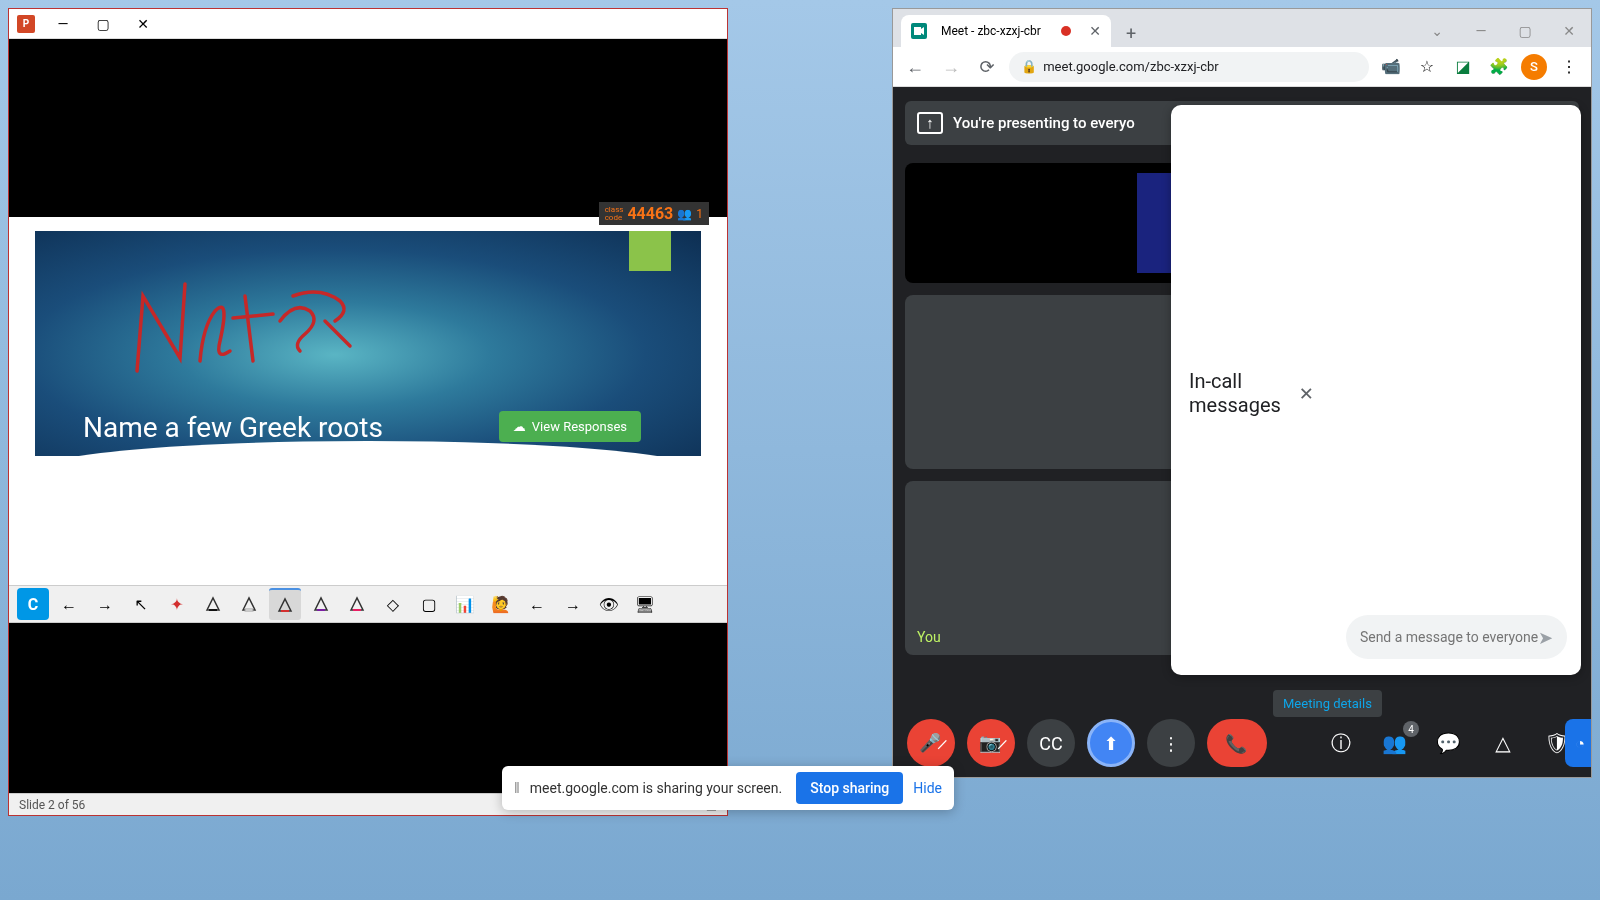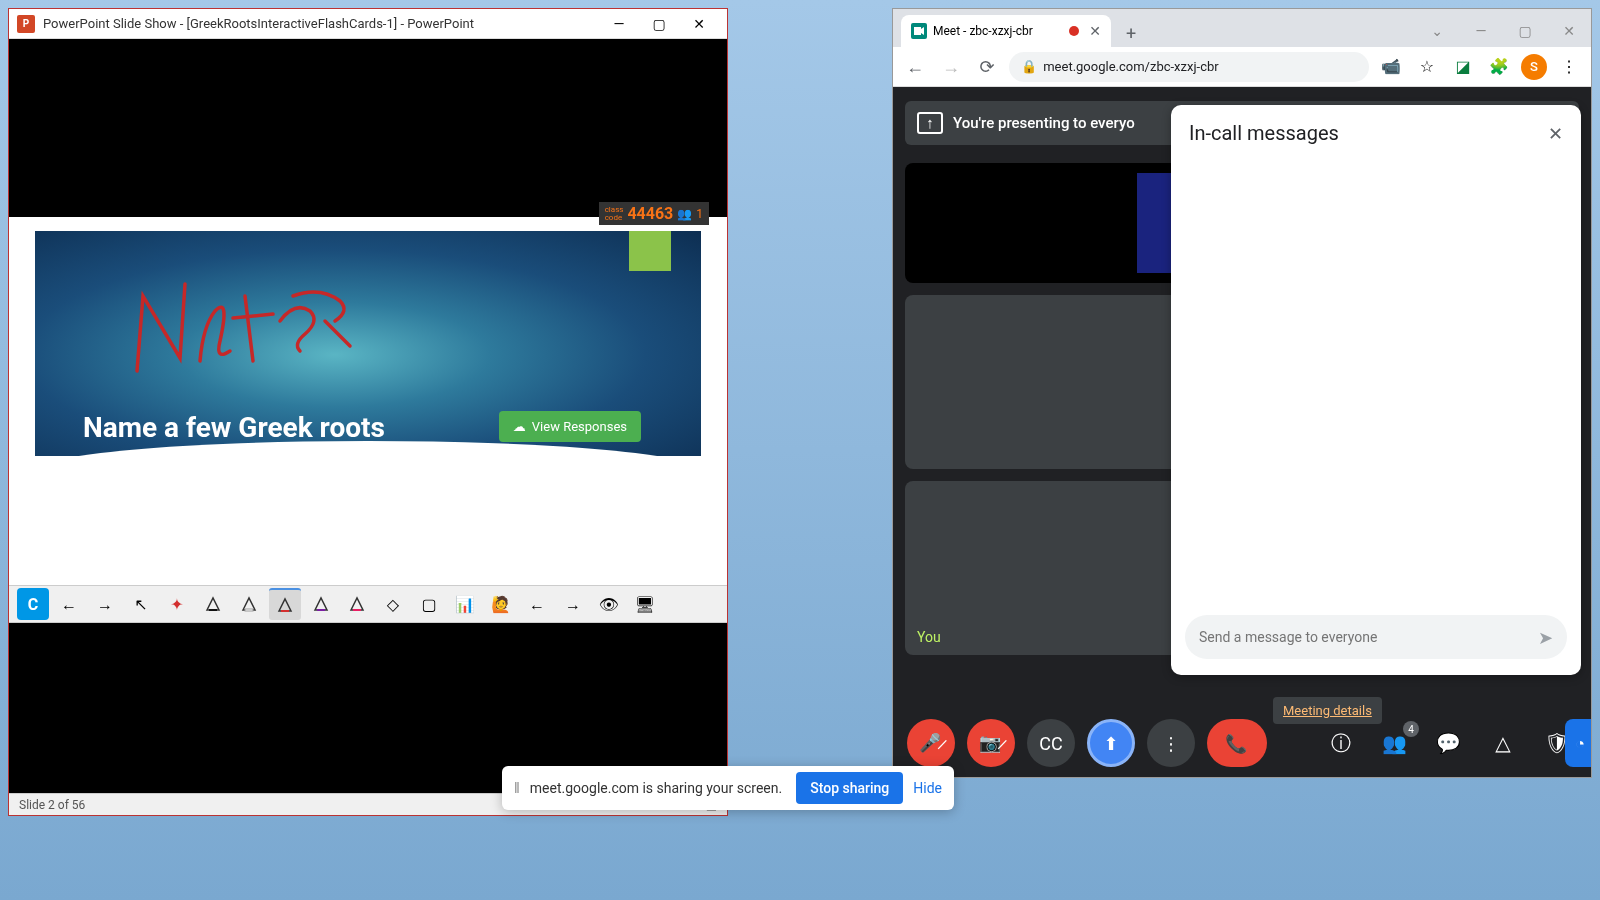--- a/index.html
+++ b/index.html
@@ -13,34 +13,34 @@
 .winbtn { width: 40px; height: 28px; display: flex; align-items: center; justify-content: center; font-size: 14px; cursor: pointer; }
 .ppt-black { background: #000; flex: 0 0 178px; }
 .ppt-slide-area { background: #fff; flex: 0 0 368px; display: flex; align-items: center; justify-content: center; position: relative; }
 .slide { width: 666px; height: 340px; background: #fff; position: relative; }
 .slide-bg { position: absolute; top: 0; left: 0; width: 100%; height: 225px; background: radial-gradient(ellipse at 45% 55%, #5ab5c4 0%, #2e7a9c 30%, #1a4d7a 60%, #0d2e52 100%); }
 .slide-curve { position: absolute; top: 210px; left: 0; width: 100%; height: 30px; background: #fff; border-radius: 50% 50% 0 0 / 100% 100% 0 0; }
 .class-badge { position: absolute; top: -15px; right: 18px; background: #333; color: #f97316; padding: 2px 6px; font-size: 12px; display: flex; align-items: center; gap: 4px; }
 .class-code-lbl { font-size: 8px; line-height: 1; }
 .green-tab { position: absolute; top: 0px; right: 30px; width: 42px; height: 40px; background: #8bc34a; }
 .notes-ink { position: absolute; top: 35px; left: 90px; width: 230px; height: 110px; }
-.slide-text { position: absolute; top: 180px; left: 48px; color: #fff; font-size: 28px; font-weight: 700; }
+.slide-text { position: absolute; top: 180px; left: 48px; color: #fff; font-size: 28px; font-weight: 400; }
 .view-resp-btn { position: absolute; top: 180px; right: 60px; background: #4caf50; color: #fff; padding: 8px 14px; border-radius: 4px; font-size: 13px; display: flex; align-items: center; gap: 6px; }
 .ppt-toolbar { flex: 0 0 38px; background: #f0f0f0; display: flex; align-items: center; gap: 4px; padding: 0 8px; border-top: 1px solid #ccc; border-bottom: 1px solid #ccc; }
 .tool { width: 32px; height: 32px; display: flex; align-items: center; justify-content: center; cursor: pointer; border-radius: 3px; }
 .tool.active { background: #d8d8d8; border-top: 2px solid #4a90e2; }
 .tool.app { background: #0097e6; color: #fff; border-radius: 4px; font-weight: bold; font-size: 16px; }
 .ppt-black2 { background: #000; flex: 1; }
 .ppt-status { flex: 0 0 22px; background: #f0f0f0; display: flex; align-items: center; padding: 0 10px; font-size: 12px; color: #555; border-top: 1px solid #ccc; }
 .ppt-status .right { margin-left: auto; display: flex; gap: 12px; }
 
 
 .chrome-window { position: absolute; right: 8px; top: 8px; width: 700px; height: 770px; background: #fff; border: 1px solid #999; display: flex; flex-direction: column; }
 .chrome-tabs { height: 38px; background: #dee1e6; display: flex; align-items: flex-end; padding-left: 8px; }
-.tab { height: 32px; background: #fff; border-radius: 8px 8px 0 0; display: flex; align-items: center; padding: 0 10px; font-size: 12px; gap: 6px; min-width: 210px; }
+.tab { height: 32px; background: #fff; border-radius: 8px 8px 0 0; display: flex; align-items: center; padding: 0 10px; font-size: 12px; gap: 14px; min-width: 210px; }
 .tab-icon { width: 16px; height: 16px; background: #00897b; border-radius: 2px; display: flex; align-items: center; justify-content: center; }
 .rec-dot { width: 10px; height: 10px; background: #d93025; border-radius: 50%; margin-left: auto; }
 .tab-close { margin-left: 4px; font-size: 14px; color: #5f6368; }
 .newtab { width: 28px; height: 28px; display: flex; align-items: center; justify-content: center; font-size: 18px; color: #5f6368; margin-left: 6px; }
 .chrome-winbtns { margin-left: auto; display: flex; }
 .chrome-winbtns .winbtn { width: 44px; height: 32px; color: #888; }
 .chrome-bar { height: 40px; background: #fff; display: flex; align-items: center; padding: 0 8px; gap: 8px; border-bottom: 1px solid #ddd; }
 .navbtn { width: 28px; height: 28px; display: flex; align-items: center; justify-content: center; color: #5f6368; font-size: 18px; }
 .urlbar { flex: 1; height: 30px; background: #f1f3f4; border-radius: 15px; display: flex; align-items: center; padding: 0 12px; font-size: 13px; color: #202124; gap: 6px; }
 .ext-icon { width: 28px; height: 28px; display: flex; align-items: center; justify-content: center; }
@@ -59,21 +59,21 @@
 .avc { width: 48px; height: 48px; border-radius: 50%; display: flex; align-items: center; justify-content: center; color: #fff; font-weight: bold; }
 .avc.c1 { background: #039be5; font-size: 22px; }
 .avc.c2 { background: #1565c0; font-size: 8px; margin-left: -8px; }
 .others-label { color: #fff; margin-top: 18px; font-size: 15px; }
 .tile-you { height: 174px; display: flex; align-items: center; justify-content: center; position: relative; }
 .you-circle { width: 74px; height: 74px; background: #039be5; border-radius: 50%; }
 .you-label { position: absolute; bottom: 10px; left: 12px; color: #bef264; font-size: 14px; }
 .mic-off { position: absolute; top: 10px; right: 10px; width: 24px; height: 24px; background: #3c4043; border-radius: 50%; color: #fff; display: flex; align-items: center; justify-content: center; font-size: 13px; }
 
 
-.chat-panel { position: absolute; right: 10px; top: 18px; width: 410px; height: 570px; background: #fff; border-radius: 10px; display: flex; flex-direction: column; box-shadow: 0 2px 10px rgba(0,0,0,0.3); }
+.chat-panel { position: absolute; right: 10px; top: 18px; width: 410px; height: 570px; background: #fff; border-radius: 10px; display: flex; flex-direction: row; box-shadow: 0 2px 10px rgba(0,0,0,0.3); }
 .chat-head { display: flex; align-items: center; padding: 16px 18px 10px 18px; }
 .chat-title { font-size: 20px; color: #202124; flex: 1; }
 .chat-close { font-size: 18px; color: #5f6368; cursor: pointer; }
 .toggle-row { margin: 10px 14px; background: #f1f3f4; border-radius: 6px; padding: 14px 16px; display: flex; align-items: center; }
 .toggle { margin-left: auto; width: 38px; height: 20px; background: #1a73e8; border-radius: 10px; position: relative; }
 .toggle::after { content: ''; position: absolute; right: 1px; top: 1px; width: 18px; height: 18px; background: #fff; border-radius: 50%; box-shadow: 0 1px 2px rgba(0,0,0,0.2); }
 .info-box { margin: 6px 14px; background: #f1f3f4; border-radius: 6px; padding: 14px 16px; font-size: 13px; color: #5f6368; text-align: center; }
 .chat-bottom { margin-top: auto; padding: 12px 14px 16px 14px; }
 .chat-input { background: #f1f3f4; border-radius: 22px; height: 44px; display: flex; align-items: center; padding: 0 14px; }
 .chat-input input { border: none; background: transparent; flex: 1; font-size: 14px; outline: none; color: #5f6368; }
@@ -83,37 +83,36 @@
 .meet-controls { position: absolute; bottom: 0; left: 0; right: 0; height: 68px; background: #202124; display: flex; align-items: center; padding: 0 14px; gap: 12px; }
 .ctrl { width: 48px; height: 48px; border-radius: 50%; display: flex; align-items: center; justify-content: center; color: #fff; font-size: 18px; cursor: pointer; }
 .ctrl.red { background: #ea4335; }
 .ctrl.gray { background: #3c4043; }
 .ctrl.blue { background: #4285f4; border: 3px solid #8ab4f8; }
 .ctrl.hang { background: #ea4335; width: 60px; border-radius: 24px; }
 .ctrl-right { margin-left: auto; display: flex; gap: 14px; align-items: center; }
 .rbtn { width: 40px; height: 40px; display: flex; align-items: center; justify-content: center; color: #fff; font-size: 20px; cursor: pointer; position: relative; }
 .rbtn.chat-active { color: #8ab4f8; }
 .badge { position: absolute; top: -2px; right: -4px; background: #5f6368; color: #fff; font-size: 10px; width: 16px; height: 16px; border-radius: 50%; display: flex; align-items: center; justify-content: center; }
-.tooltip { position: absolute; bottom: 53px; left: 380px; background: #3c4043; color: #fdba74; padding: 6px 10px; border-radius: 4px; font-size: 13px; white-space: nowrap; text-decoration: underline; }
+.tooltip { position: absolute; bottom: 60px; left: 380px; background: #3c4043; color: #0ea5e9; padding: 6px 10px; border-radius: 4px; font-size: 13px; white-space: nowrap; }
 .host-btn { position: absolute; right: -4px; bottom: 10px; width: 30px; height: 48px; background: #1a73e8; border-radius: 8px 0 0 8px; display: flex; align-items: center; justify-content: center; color: #fff; }
 
 
 .share-bar { position: absolute; bottom: 90px; left: 502px; width: 452px; height: 44px; background: #fff; border-radius: 6px; box-shadow: 0 2px 12px rgba(0,0,0,0.25); display: flex; align-items: center; padding: 0 12px; font-size: 14px; color: #333; gap: 10px; }
 .stop-btn { background: #1a73e8; color: #fff; padding: 8px 14px; border-radius: 4px; margin-left: auto; font-weight: 500; }
 .hide-link { color: #1a73e8; }
 
 svg.ink { stroke: #c62828; stroke-width: 3.5; fill: none; stroke-linecap: round; }
 </style>
 </head>
 <body>
 
 <div class="ppt-window">
   <div class="ppt-titlebar">
     <div class="ppt-icon">P</div>
-    <div class="ppt-title">PowerPoint Slide Show - [GreekRootsInteractiveFlashCards-1] - PowerPoint</div>
     <div class="winbtn">—</div>
     <div class="winbtn">▢</div>
     <div class="winbtn close">✕</div>
   </div>
   <div class="ppt-black"></div>
   <div class="ppt-slide-area">
     <div class="class-badge">
       <span class="class-code-lbl" style="white-space:pre-line">class
 code</span>
       <b style="font-size:16px">44463</b>

